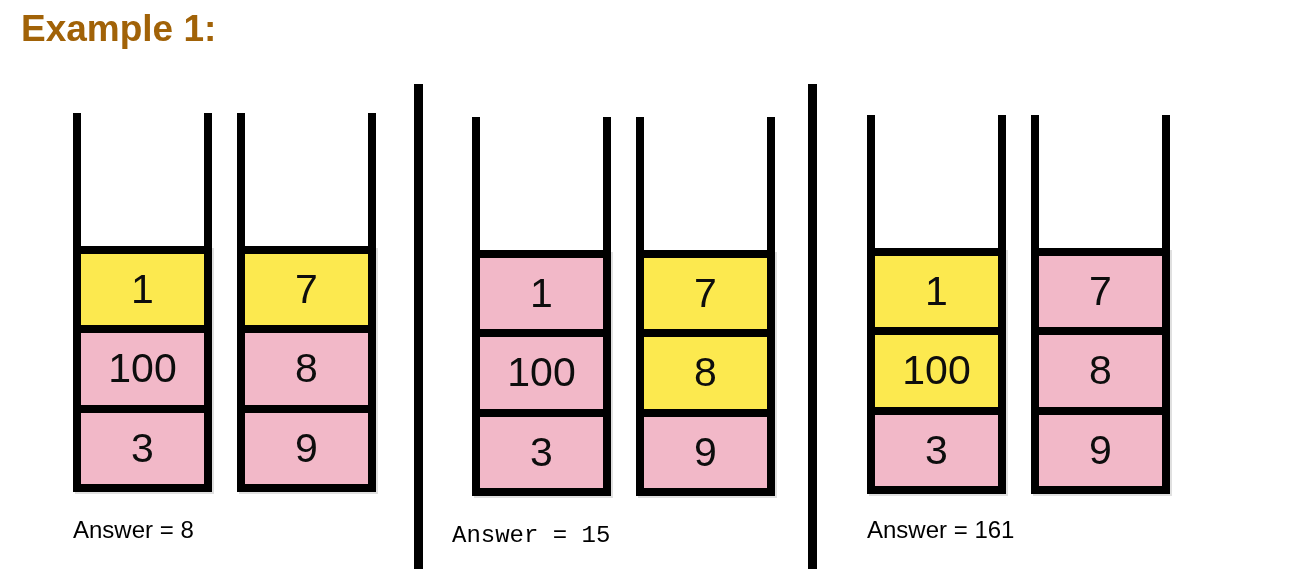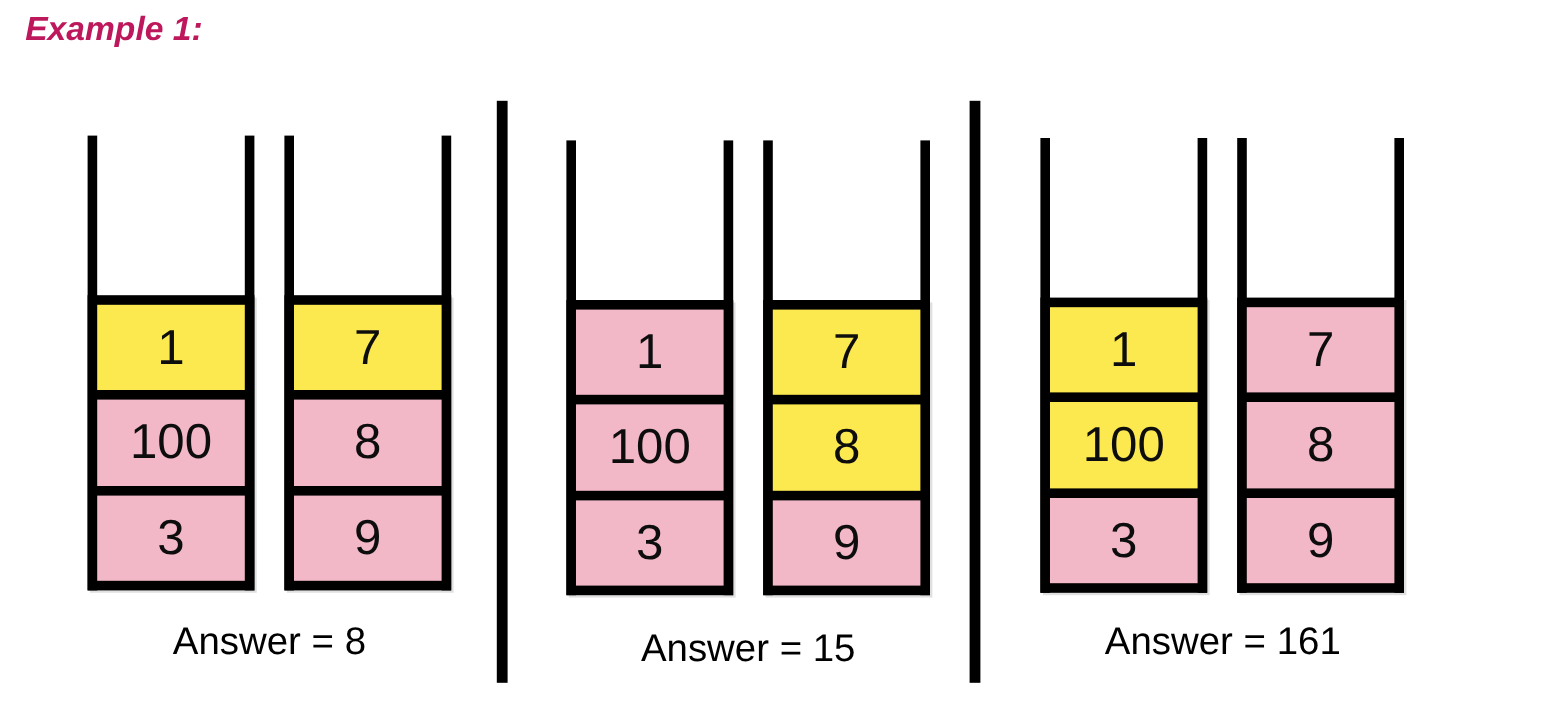--- a/index.html
+++ b/index.html
@@ -8,25 +8,24 @@
     width: 1298px;
     height: 586px;
     background: #ffffff;
     font-family: "Liberation Sans", sans-serif;
     overflow: hidden;
   }
   .page-title {
     position: absolute;
     left: 21px;
     top: 8px;
-    font-size: 28px;
+    font-size: 37px;
     font-weight: 700;
-    color: #be185d;
+    color: #a16207;
     white-space: nowrap;
-    font-style: italic;
   }
   .divider {
     position: absolute;
     top: 84px;
     width: 9px;
     height: 485px;
     background: #000;
   }
   .stack {
     position: absolute;
@@ -60,23 +59,23 @@
     display: flex;
     align-items: center;
     justify-content: center;
     font-size: 41px;
     color: #0d0d0d;
     line-height: 1;
   }
   .cell.highlight { background: var(--yellow, #FCE94F); }
   .answer {
     position: absolute;
-    font-size: 32px;
+    font-size: 24px;
     color: #000;
-    text-align: center;
+    text-align: left;
     white-space: nowrap;
   }
 </style>
 </head>
 <body>
 
 <div class="canvas">
 
   <div class="page-title">Example 1:</div>
 
@@ -116,21 +115,21 @@
     </div>
     <div class="stack" style="left:636px; top:117px;">
       <div class="wall left"></div>
       <div class="wall right"></div>
       <div class="cells">
         <div class="cell highlight">7</div>
         <div class="cell highlight">8</div>
         <div class="cell">9</div>
       </div>
     </div>
-    <div class="answer" style="left:472px; top:522px; width:303px;">Answer = 15</div>
+    <div class="answer" style="left:452px; top:522px; width:303px;font-family:Liberation Mono, monospace;">Answer = 15</div>
   </div>
 
   <div class="divider" style="left:808px;"></div>
 
   <div>
     <div class="stack" style="left:867px; top:115px;">
       <div class="wall left"></div>
       <div class="wall right"></div>
       <div class="cells">
         <div class="cell highlight">1</div>

